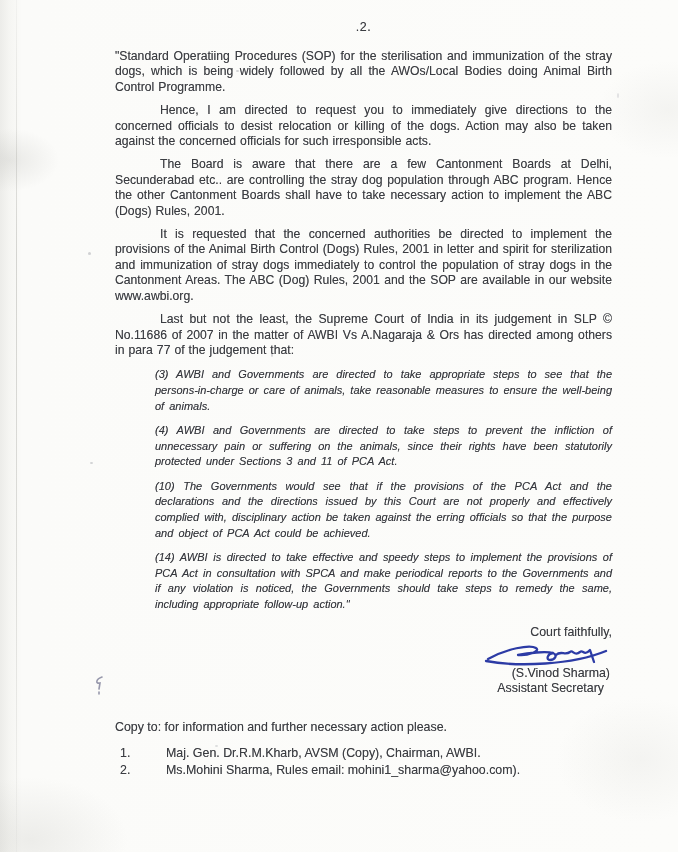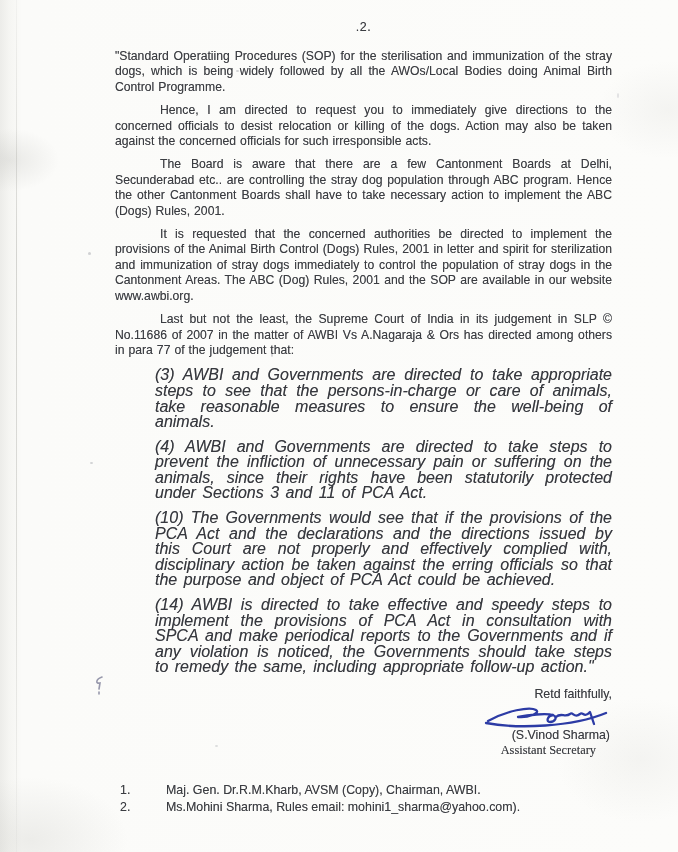--- a/index.html
+++ b/index.html
@@ -39,38 +39,38 @@
     line-height: 15.4px;
     text-align: justify;
     text-align-last: left;
     word-spacing: 0.6px;
     margin: 0 0 8px 0;
   }
   .para.indent { text-indent: 45px; }
 
   .quote {
     font-style: italic;
-    font-size: 16px;
+    font-size: 11px;
     line-height: 15.6px;
     text-align: justify;
     text-align-last: left;
     word-spacing: 2px;
     margin: 0 0 9px 40px;
     color: #36383e;
   }
   .q-gap { height: 1px; }
 
   .link { }
 
   .closing { margin-top: 2px; margin-bottom: 0; }
 
   .sig-block { margin-top: 12px; text-align: right; font-size: 12.4px; line-height: 15px; }
   .sig-svg { display: block; margin: 1px 2px -3px auto; }
   .sig-name { margin-right: 2px; }
-  .sig-title { margin-right: 16px; font-family: Liberation Serif, serif; }
+  .sig-title { margin-right: 8px; }
 
   .pen-mark { position: absolute; left: 92px; top: 674px; }
 
   .copy-block { margin-top: 24px; font-size: 12.4px; }
   .copy-items { margin-top: 11px; }
   .copy-item { display: flex; line-height: 17px; }
   .copy-no { width: 46px; flex: 0 0 46px; padding-left: 5px; }
 </style>
 </head>
 <body>
@@ -99,33 +99,34 @@
 
     <div class="q-gap"></div>
 
     <p class="quote">(3) AWBI and Governments are directed to take appropriate steps to see that the persons-in-charge or care of animals, take reasonable measures to ensure the well-being of animals.</p>
     <p class="quote">(4) AWBI and Governments are directed to take steps to prevent the infliction of unnecessary pain or suffering on the animals, since their rights have been statutorily protected under Sections 3 and 11 of PCA Act.</p>
     <p class="quote">(10) The Governments would see that if the provisions of the PCA Act and the declarations and the directions issued by this Court are not properly and effectively complied with, disciplinary action be taken against the erring officials so that the purpose and object of PCA Act could be achieved.</p>
     <p class="quote">(14) AWBI is directed to take effective and speedy steps to implement the provisions of PCA Act in consultation with SPCA and make periodical reports to the Governments and if any violation is noticed, the Governments should take steps to remedy the same, including appropriate follow-up action."</p>
 
 
     <div class="sig-block">
-      <div>Retd faithfully,</div>
+      <div>Court faithfully,</div>
       <svg class="sig-svg" width="126" height="28" viewBox="0 0 126 28">
         <g fill="none" stroke="#2c3ba5" stroke-width="2.3" stroke-linecap="round" stroke-linejoin="round">
           <path d="M4 18 C 22 8, 46 3, 52 7 C 57 10, 44 15, 34 14 C 44 12, 62 10, 69 12 C 74 14, 71 19, 66 19 C 62 19, 63 13, 69 12"></path>
           <path d="M72 14 C 77 9, 81 15, 86 11 C 89 8, 90 16, 96 11 C 99 8, 100 16, 106 9 L 110 21"></path>
           <path d="M2 20 C 34 26, 88 24, 122 10"></path>
         </g>
       </svg>
       <div class="sig-name">(S.Vinod Sharma)</div>
       <div class="sig-title">Assistant Secretary</div>
     </div>
 
     <div class="copy-block">
+      <div>Copy to: for information and further necessary action please.</div>
       <div class="copy-items">
         <div class="copy-item">
           <span class="copy-no">1.</span>
           <span>Maj. Gen. Dr.R.M.Kharb, AVSM (Copy), Chairman, AWBI.</span>
         </div>
         <div class="copy-item">
           <span class="copy-no">2.</span>
           <span>Ms.Mohini Sharma, Rules email: mohini1_sharma@yahoo.com).</span>
         </div>
       </div>

